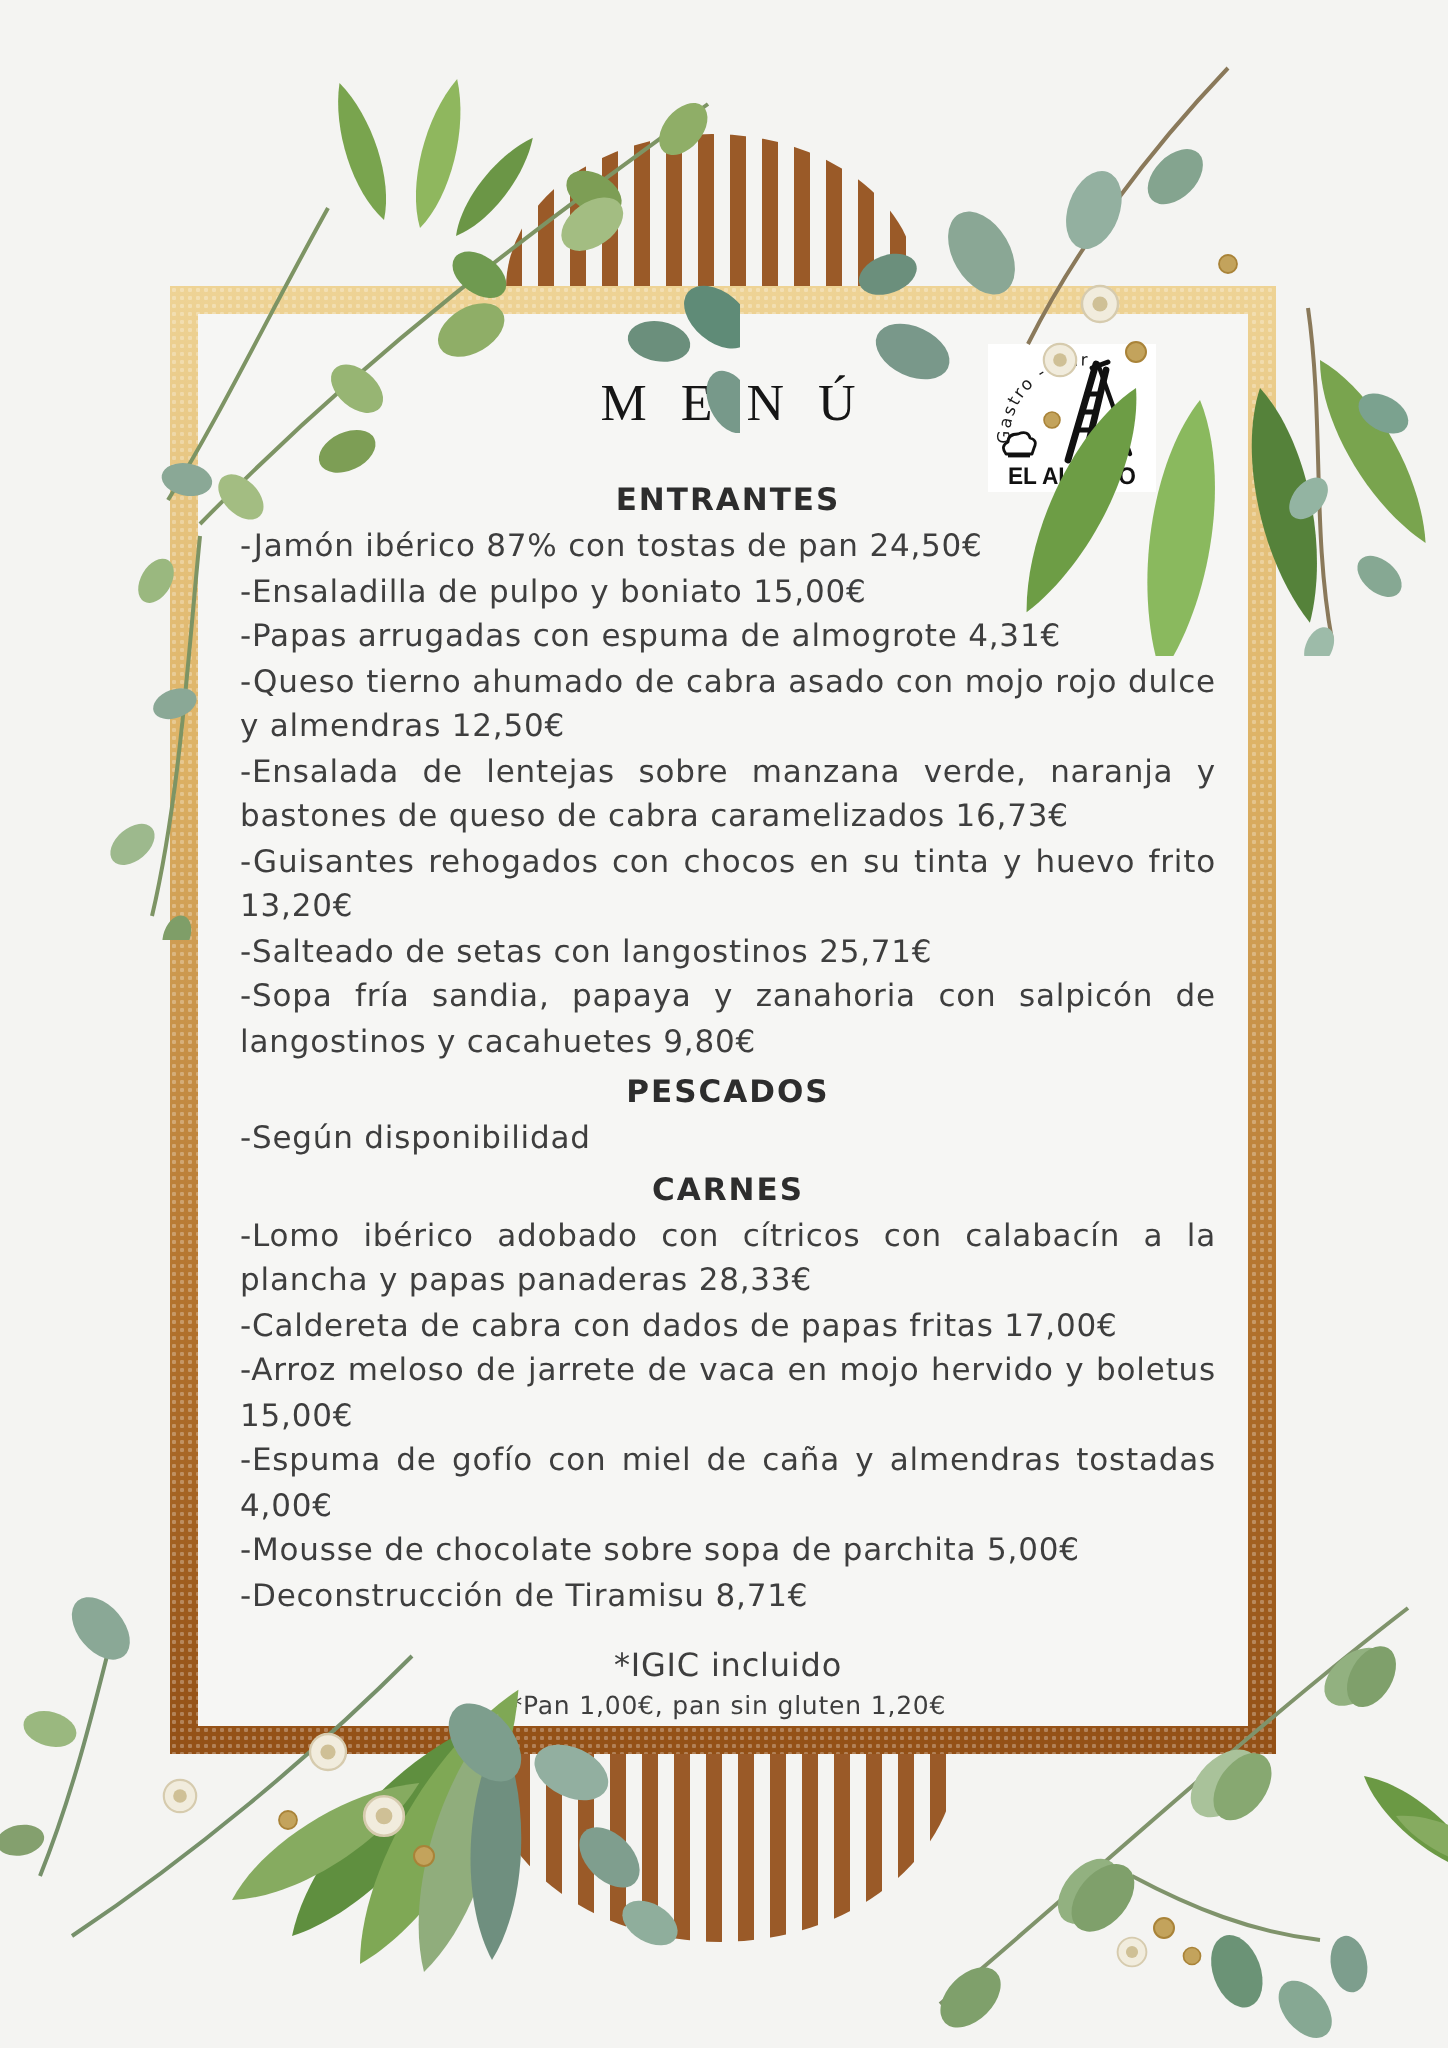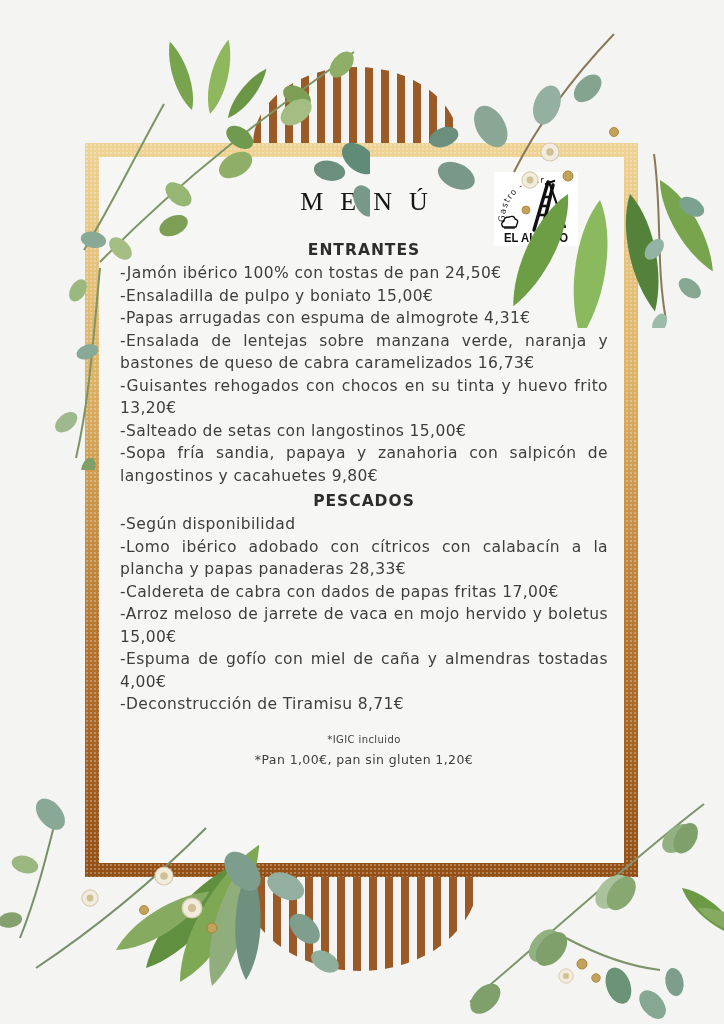--- a/index.html
+++ b/index.html
@@ -68,21 +68,21 @@
     font-weight:bold;font-size:15.5px;color:var(--heading);
     letter-spacing:1px;
     margin:5px 0 3px 0;
   }
   .menu-item{
     font-size:15.5px;line-height:22.5px;letter-spacing:.4px;
     text-align:justify;text-align-last:left;
     color:var(--text);
   }
   .footnotes{margin-top:14px;text-align:center}
-  .footnote{font-size:10px;line-height:20px;letter-spacing:.4px;color:var(--text)}
+  .footnote{font-size:16px;line-height:20px;letter-spacing:.4px;color:var(--text)}
   .footnote + .footnote{font-size:12.5px}
   
   .foliage{position:absolute;z-index:3;pointer-events:none}
   .f-tl{left:14px;top:18px}
   .f-tr{left:418px;top:4px}
   .f-bl{left:-4px;top:758px}
   .f-br{left:446px;top:768px}
 </style>
 </head>
 <body>
@@ -133,33 +133,36 @@
 
       <g stroke="#111111" stroke-width="1.4" fill="#ffffff" stroke-linejoin="round">
         <path d="M9,55 q-3,-4 1,-6 q0,-4 5,-4 q5,-2 6,2 q4,1 2,5 l-1,3 z"></path>
         <path d="M10,56 h11" fill="none"></path>
       </g>
       <text x="42" y="70" text-anchor="middle" font-size="12" font-weight="bold" font-family="Liberation Sans, sans-serif" fill="#111111" textLength="64" lengthAdjust="spacingAndGlyphs">EL ALTILLO</text>
     </svg>
 
     <div class="sections">
         <div class="section-header">ENTRANTES</div>
-        <div class="menu-item">-Jamón ibérico 100% con tostas de pan 24,50€</div>
+        <div class="menu-item">-Jamón ibérico 87% con tostas de pan 24,50€</div>
         <div class="menu-item">-Ensaladilla de pulpo y boniato  15,00€</div>
         <div class="menu-item">-Papas arrugadas con espuma de  almogrote 4,31€</div>
+        <div class="menu-item">-Queso tierno ahumado de cabra asado con mojo rojo dulce y almendras 12,50€</div>
         <div class="menu-item">-Ensalada de lentejas sobre manzana verde, naranja y bastones de queso de cabra caramelizados 16,73€</div>
         <div class="menu-item">-Guisantes rehogados con chocos en su tinta y huevo frito 13,20€</div>
-        <div class="menu-item">-Salteado de setas con langostinos 15,00€</div>
+        <div class="menu-item">-Salteado de setas con langostinos 25,71€</div>
         <div class="menu-item">-Sopa fría sandia, papaya y zanahoria con salpicón de langostinos y cacahuetes  9,80€</div>
         <div class="section-header">PESCADOS</div>
         <div class="menu-item">-Según disponibilidad</div>
+        <div class="section-header">CARNES</div>
         <div class="menu-item">-Lomo ibérico adobado con cítricos con calabacín a la plancha y papas panaderas 28,33€</div>
         <div class="menu-item">-Caldereta de cabra con dados de papas fritas 17,00€</div>
         <div class="menu-item">-Arroz meloso de jarrete de vaca en mojo hervido y boletus 15,00€</div>
         <div class="menu-item">-Espuma de gofío con miel de caña y almendras tostadas 4,00€</div>
+        <div class="menu-item">-Mousse de chocolate sobre sopa de parchita 5,00€</div>
         <div class="menu-item">-Deconstrucción de Tiramisu 8,71€</div>
       </div>
 
     <div class="footnotes">
         <div class="footnote">*IGIC incluido</div>
         <div class="footnote">*Pan 1,00€, pan sin gluten 1,20€</div>
       </div>
   </div>
 </div>
 

